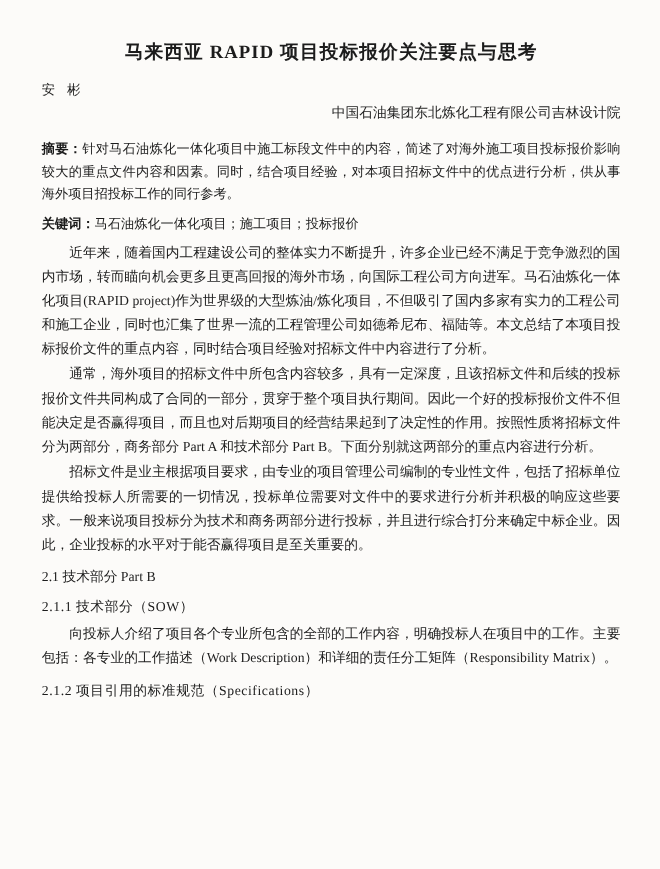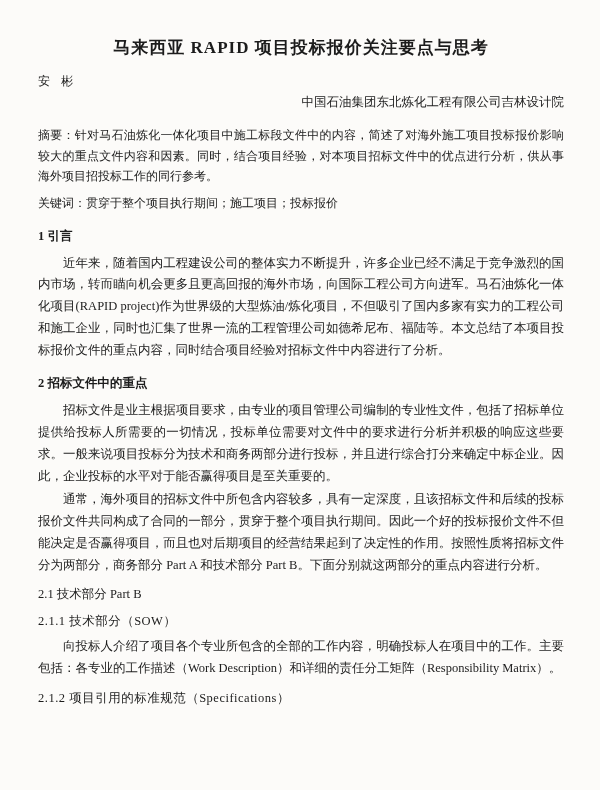--- a/index.html
+++ b/index.html
@@ -37,21 +37,21 @@
     font-size: 12.5px;
     margin: 4px 0 14px 0;
   }
   .abstract, .keywords {
     font-size: 12px;
     line-height: 1.72;
     text-align: justify;
     margin: 0 0 6px 0;
   }
   .abstract .label, .keywords .label {
-    font-weight: normal;
+    font-weight: bold;
   }
   .section-heading {
     font-size: 12.5px;
     font-weight: bold;
     margin: 14px 0 8px 0;
   }
   .sub-heading {
     font-size: 12.5px;
     font-weight: normal;
     margin: 10px 0 2px 0;
@@ -75,28 +75,26 @@
 
 <div class="page">
 
   <h1 class="title">马来西亚 RAPID 项目投标报价关注要点与思考</h1>
 
   <div class="author">安 彬</div>
   <div class="affiliation">中国石油集团东北炼化工程有限公司吉林设计院</div>
 
   <p class="abstract"><span class="label">摘要：</span><span>针对马石油炼化一体化项目中施工标段文件中的内容，简述了对海外施工项目投标报价影响较大的重点文件内容和因素。同时，结合项目经验，对本项目招标文件中的优点进行分析，供从事海外项目招投标工作的同行参考。</span></p>
 
-  <p class="keywords"><span class="label">关键词：</span><span>贯穿于整个项目执行期间；施工项目；投标报价</span></p>
+  <p class="keywords"><span class="label">关键词：</span><span>马石油炼化一体化项目；施工项目；投标报价</span></p>
 
-  <h2 class="section-heading">1 引言</h2>
   <p class="body-para">近年来，随着国内工程建设公司的整体实力不断提升，许多企业已经不满足于竞争激烈的国内市场，转而瞄向机会更多且更高回报的海外市场，向国际工程公司方向进军。马石油炼化一体化项目(RAPID project)作为世界级的大型炼油/炼化项目，不但吸引了国内多家有实力的工程公司和施工企业，同时也汇集了世界一流的工程管理公司如德希尼布、福陆等。本文总结了本项目投标报价文件的重点内容，同时结合项目经验对招标文件中内容进行了分析。</p>
 
-  <h2 class="section-heading">2 招标文件中的重点</h2>
+  <p class="body-para">通常，海外项目的招标文件中所包含内容较多，具有一定深度，且该招标文件和后续的投标报价文件共同构成了合同的一部分，贯穿于整个项目执行期间。因此一个好的投标报价文件不但能决定是否赢得项目，而且也对后期项目的经营结果起到了决定性的作用。按照性质将招标文件分为两部分，商务部分 Part A 和技术部分 Part B。下面分别就这两部分的重点内容进行分析。</p>
   <p class="body-para">招标文件是业主根据项目要求，由专业的项目管理公司编制的专业性文件，包括了招标单位提供给投标人所需要的一切情况，投标单位需要对文件中的要求进行分析并积极的响应这些要求。一般来说项目投标分为技术和商务两部分进行投标，并且进行综合打分来确定中标企业。因此，企业投标的水平对于能否赢得项目是至关重要的。</p>
-  <p class="body-para">通常，海外项目的招标文件中所包含内容较多，具有一定深度，且该招标文件和后续的投标报价文件共同构成了合同的一部分，贯穿于整个项目执行期间。因此一个好的投标报价文件不但能决定是否赢得项目，而且也对后期项目的经营结果起到了决定性的作用。按照性质将招标文件分为两部分，商务部分 Part A 和技术部分 Part B。下面分别就这两部分的重点内容进行分析。</p>
 
   <h3 class="sub-heading">2.1 技术部分 Part B</h3>
 
   <h4 class="subsub-heading">2.1.1  技术部分（SOW）</h4>
   <p class="body-para">向投标人介绍了项目各个专业所包含的全部的工作内容，明确投标人在项目中的工作。主要包括：各专业的工作描述（Work Description）和详细的责任分工矩阵（Responsibility Matrix）。</p>
 
   <h4 class="subsub-heading">2.1.2  项目引用的标准规范（Specifications）</h4>
 
 </div>
 

